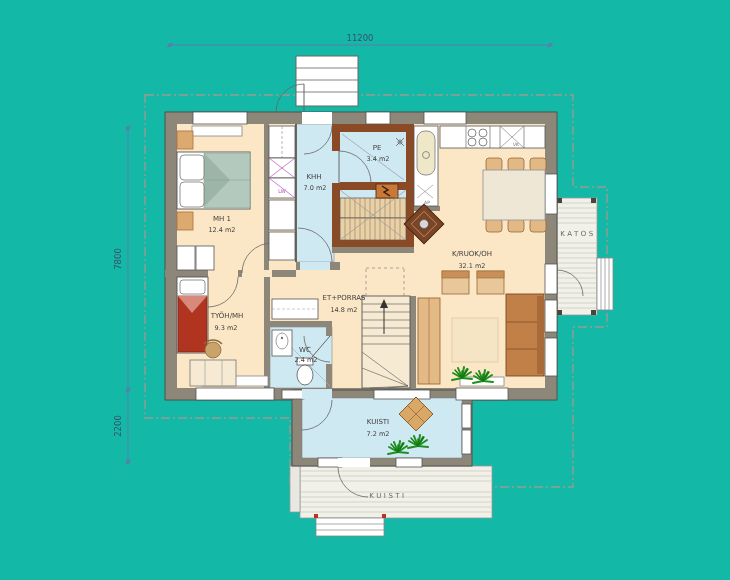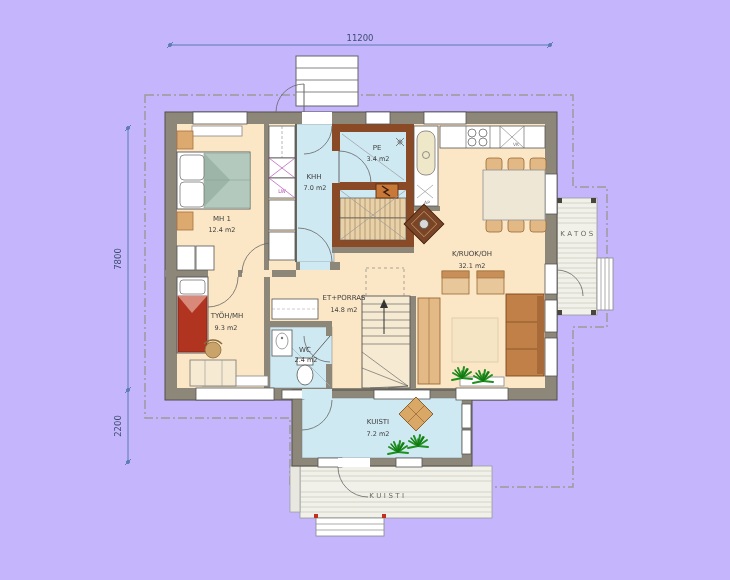--- a/index.html
+++ b/index.html
@@ -1,16 +1,16 @@
 <!DOCTYPE html>
 <html><head>
 <meta charset="utf-8">
 <style>
   html,body{margin:0;padding:0;background:#ffffff;}
-  #stage{position:relative;width:730px;height:580px;background:#c4b5fd;overflow:hidden;
+  #stage{position:relative;width:730px;height:580px;background:#14b8a6;overflow:hidden;
          font-family:"DejaVu Sans",sans-serif;}
   svg text{font-family:"DejaVu Sans",sans-serif;fill:#3d3d3d;}
   .room-name{font-size:7px;text-anchor:middle;}
   .room-area{font-size:6.5px;text-anchor:middle;}
   .dim-text{font-size:8.5px;fill:#3c4f6e;text-anchor:middle;}
   .deck-text{font-size:7px;letter-spacing:2.5px;fill:#6a6a60;text-anchor:middle;}
   .tiny-purple{font-size:5px;fill:#b44fb4;text-anchor:middle;}
   .tiny-gray{font-size:4.5px;fill:#777;text-anchor:middle;}
 </style>
 </head>

